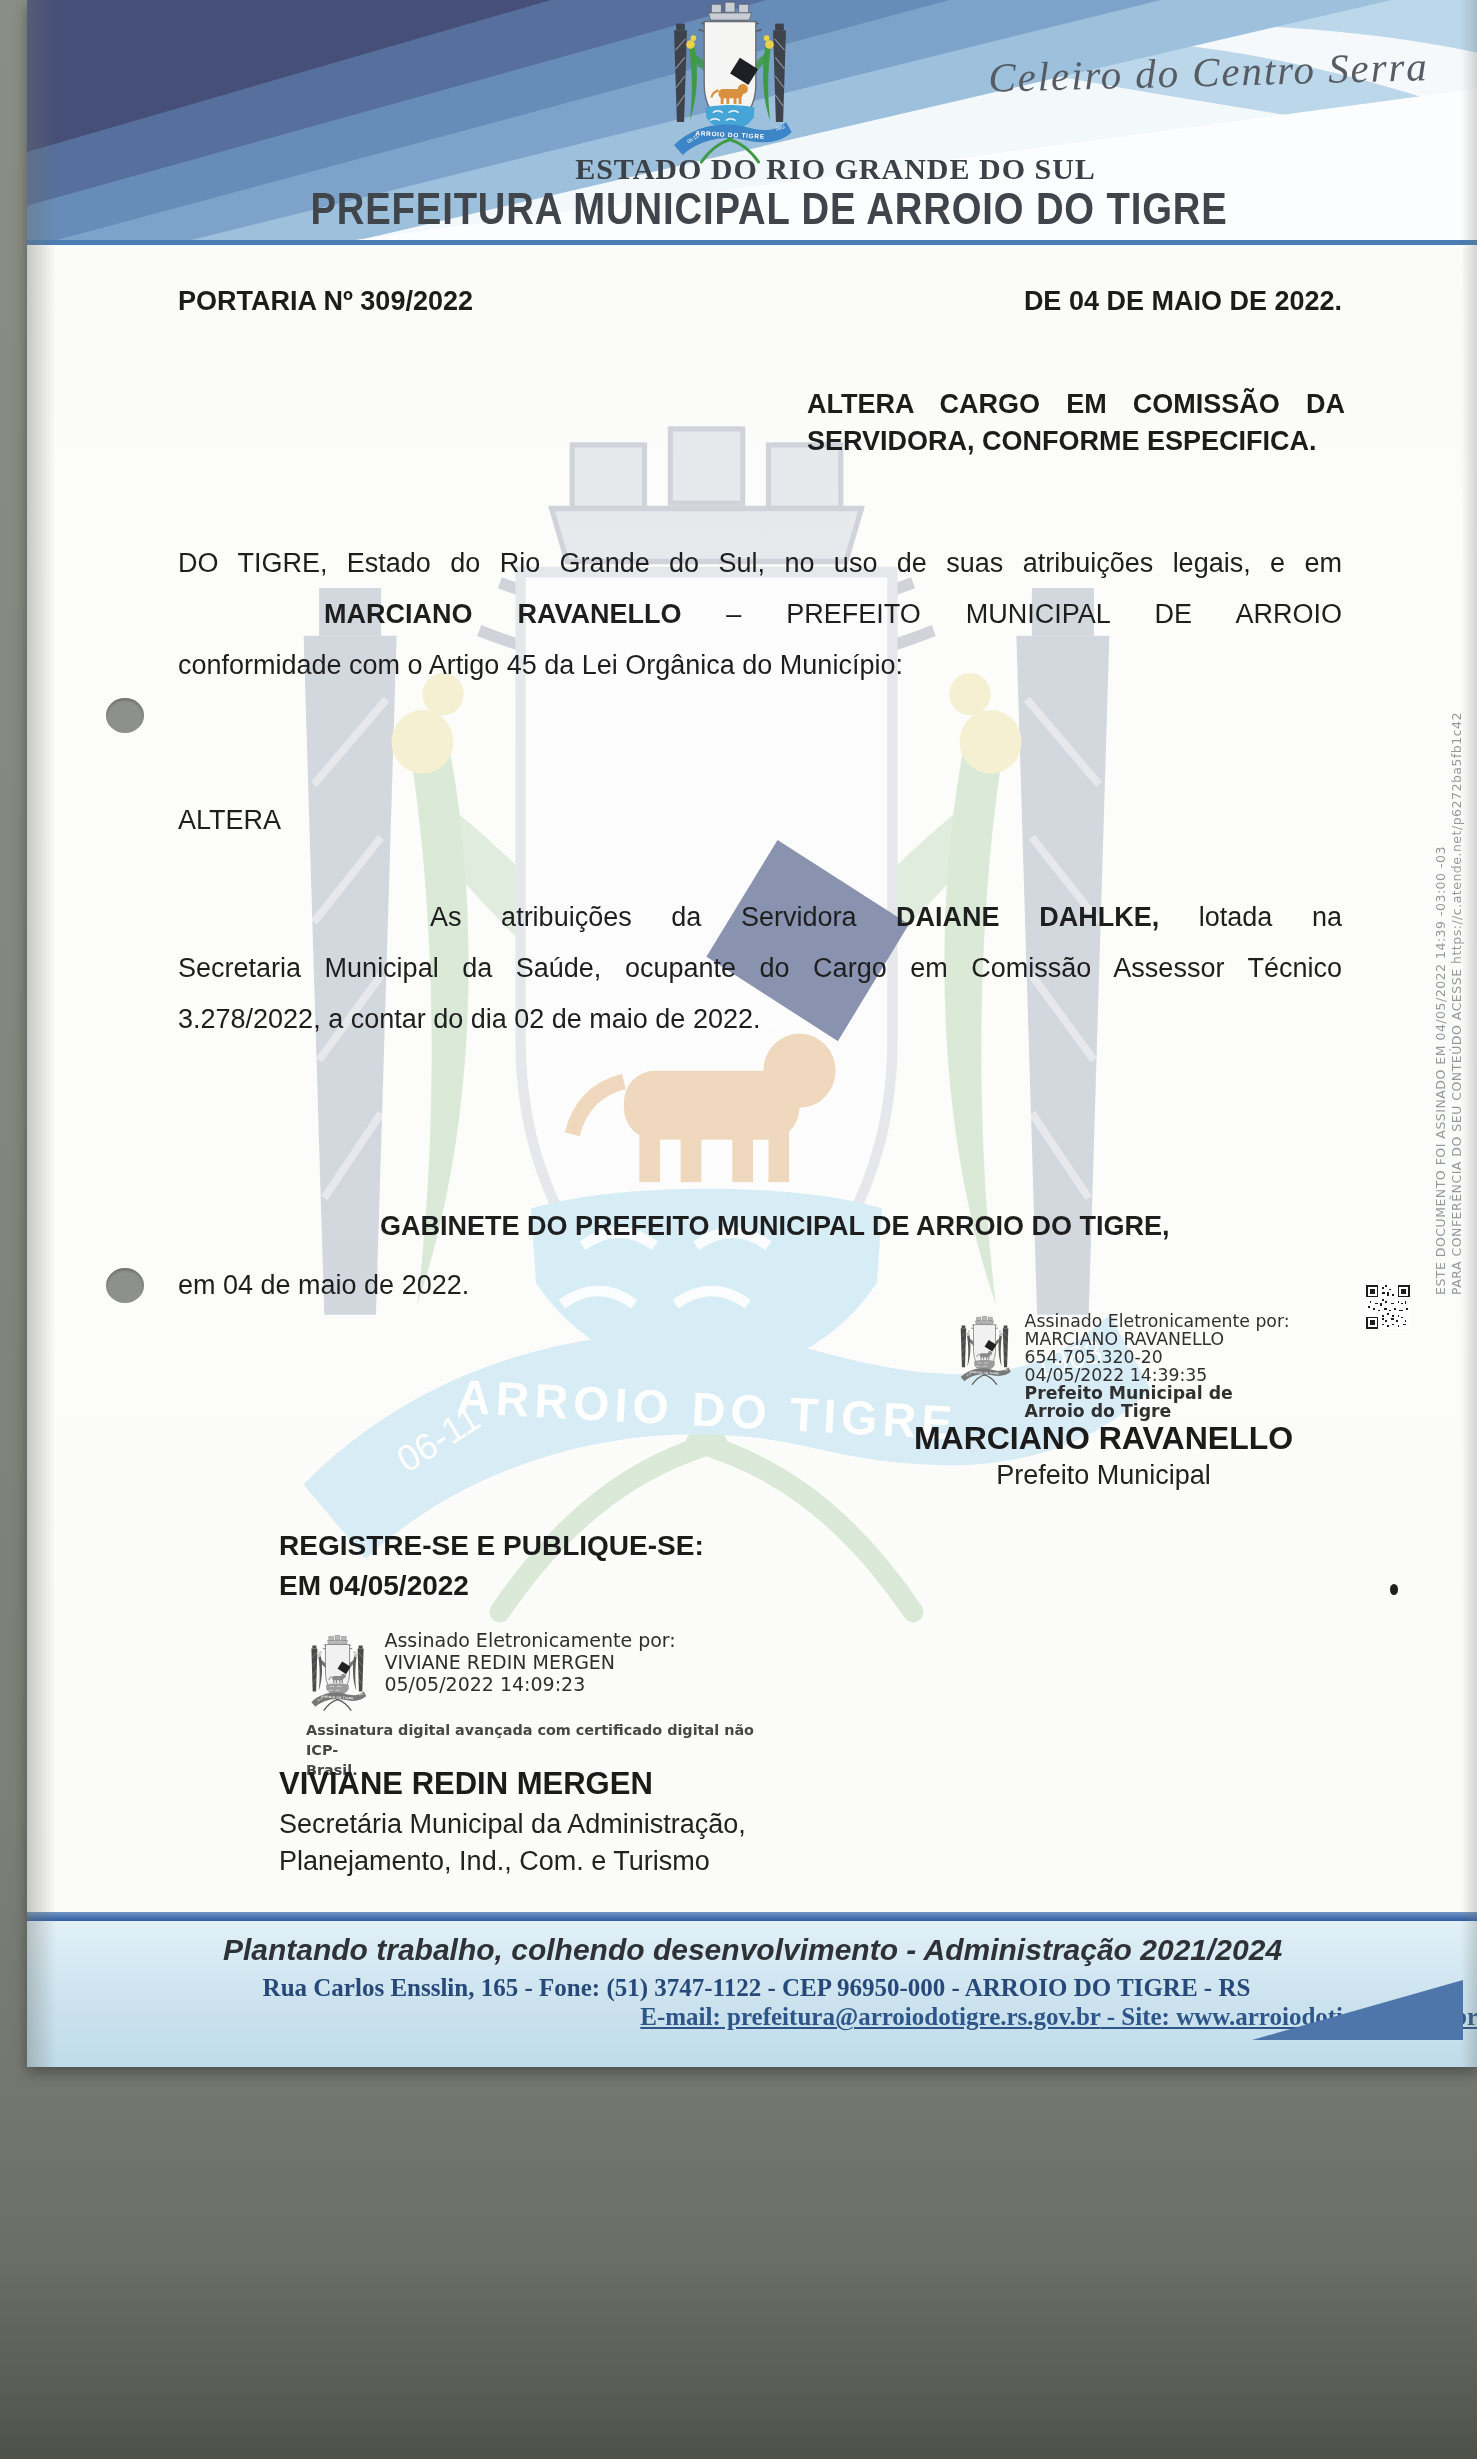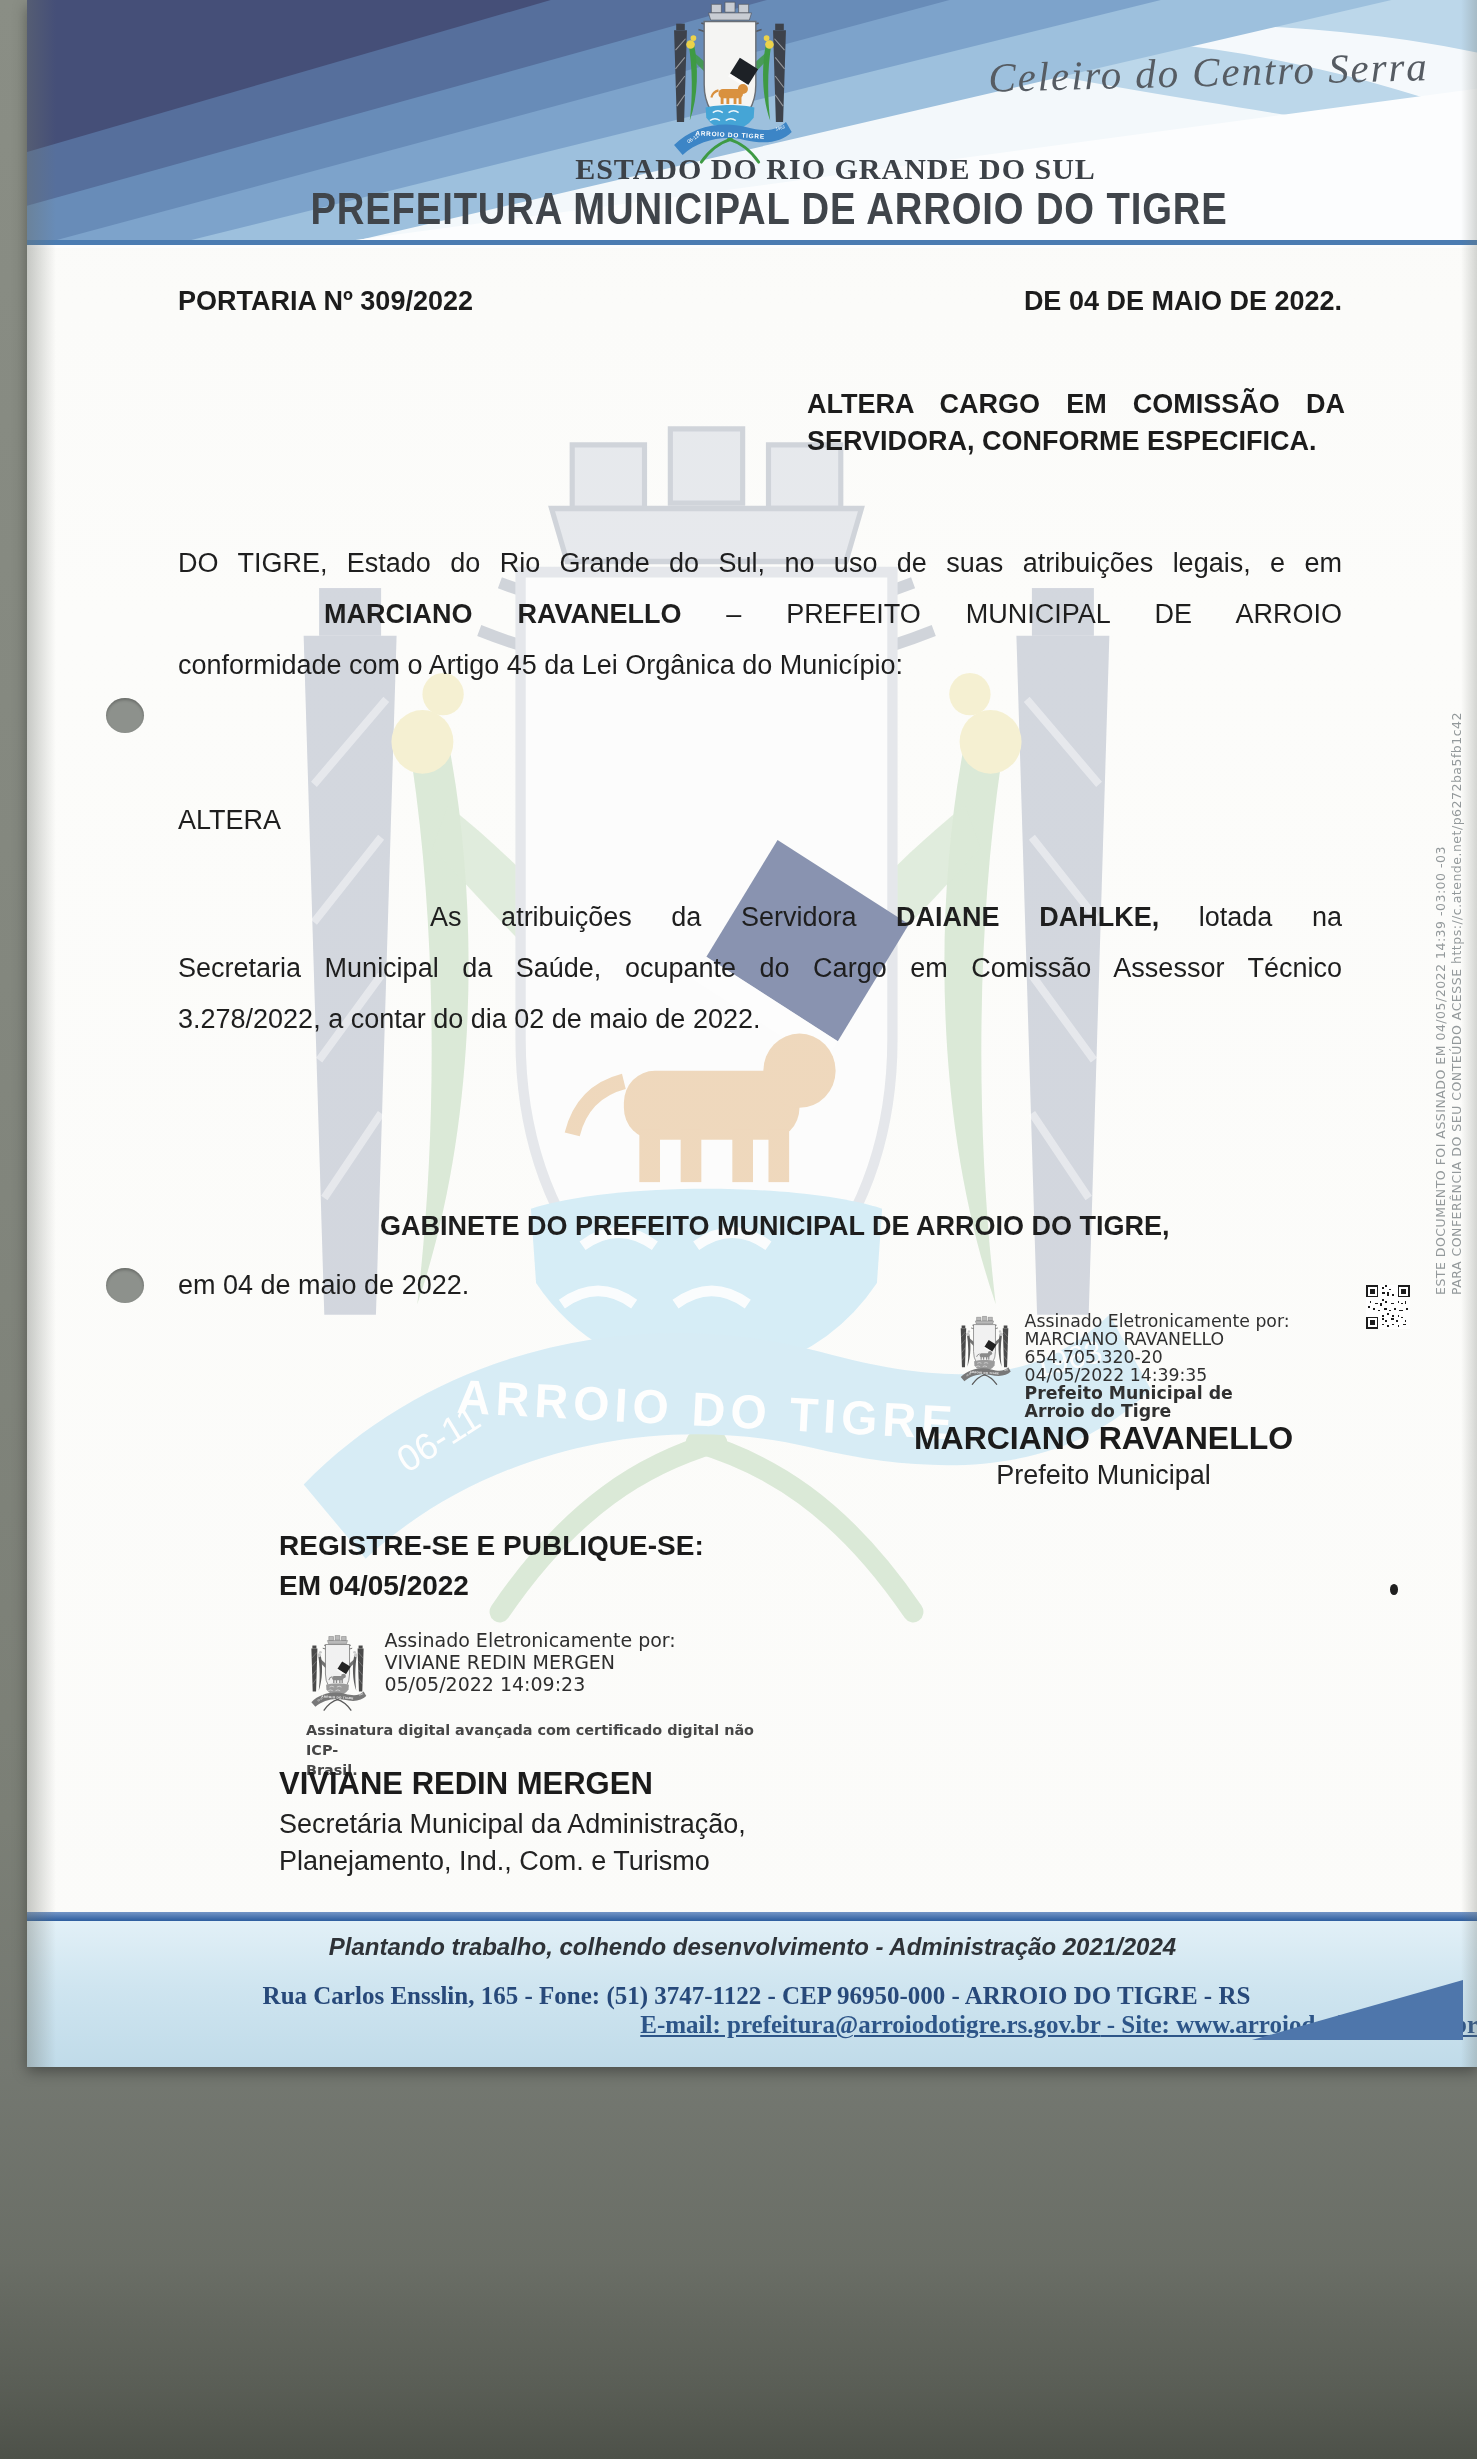--- a/index.html
+++ b/index.html
@@ -60,22 +60,22 @@
   .sig2 .stxt{margin-left:13.4px;font-family:"DejaVu Sans",sans-serif;font-size:19px;line-height:22px;color:#2e2e2e;}
   .sig-note{position:absolute;left:279px;top:1720px;width:471px;font-family:"DejaVu Sans",sans-serif;
     font-weight:bold;font-size:14.4px;line-height:20px;color:#474747;z-index:3;}
   .vivname{position:absolute;left:252px;top:1766px;font-weight:bold;font-size:31px;color:#1b1b1b;z-index:3;}
   .vivrole{position:absolute;left:252px;top:1806px;font-size:27px;line-height:37px;color:#222;z-index:3;}
   
   .footer-bar{position:absolute;left:0;top:1912px;width:1451px;height:8.6px;
     background:linear-gradient(180deg,#7496c7,#2d5d9e);z-index:4;}
   .footer-body{position:absolute;left:0;top:1920px;width:1451px;height:147px;
     background:linear-gradient(180deg,#e2f0f7 0%,#cfe5f0 45%,#c0dbe9 100%);z-index:3;}
-  .slogan{margin-top:13.4px;text-align:center;font-weight:bold;font-style:italic;font-size:24px;color:#2e3237;}
-  .addr{margin-top:21px;text-align:center;font-family:"Liberation Serif",serif;font-weight:bold;font-size:25px;color:#27497a;padding-left:8px;}
+  .slogan{margin-top:13.4px;text-align:center;font-weight:bold;font-style:italic;font-size:30px;color:#2e3237;}
+  .addr{margin-top:7px;text-align:center;font-family:"Liberation Serif",serif;font-weight:bold;font-size:25px;color:#27497a;padding-left:8px;}
   .contact{margin-top:1px;text-align:right;font-family:"Liberation Serif",serif;font-weight:bold;font-size:25px;color:#2d5588;}
   .contact .u{text-decoration:underline;}
   .footer-tri{position:absolute;right:15.4px;bottom:27px;width:211px;height:60px;z-index:4;}
   
   .hole{position:absolute;width:38px;height:35px;border-radius:50%;background:#8d918c;
     box-shadow:inset 0 1.9px 2.9px rgba(0,0,0,.25);z-index:8;}
   .hole1{left:79px;top:698px;} .hole2{left:79px;top:1268px;}
   .edge-note{position:absolute;left:1406px;top:1295px;width:876px;height:38px;
     transform:rotate(-90deg);transform-origin:0 0;font-family:"DejaVu Sans",sans-serif;
     font-size:12.5px;line-height:16.3px;color:#93999b;letter-spacing:0.5px;white-space:nowrap;z-index:3;}

